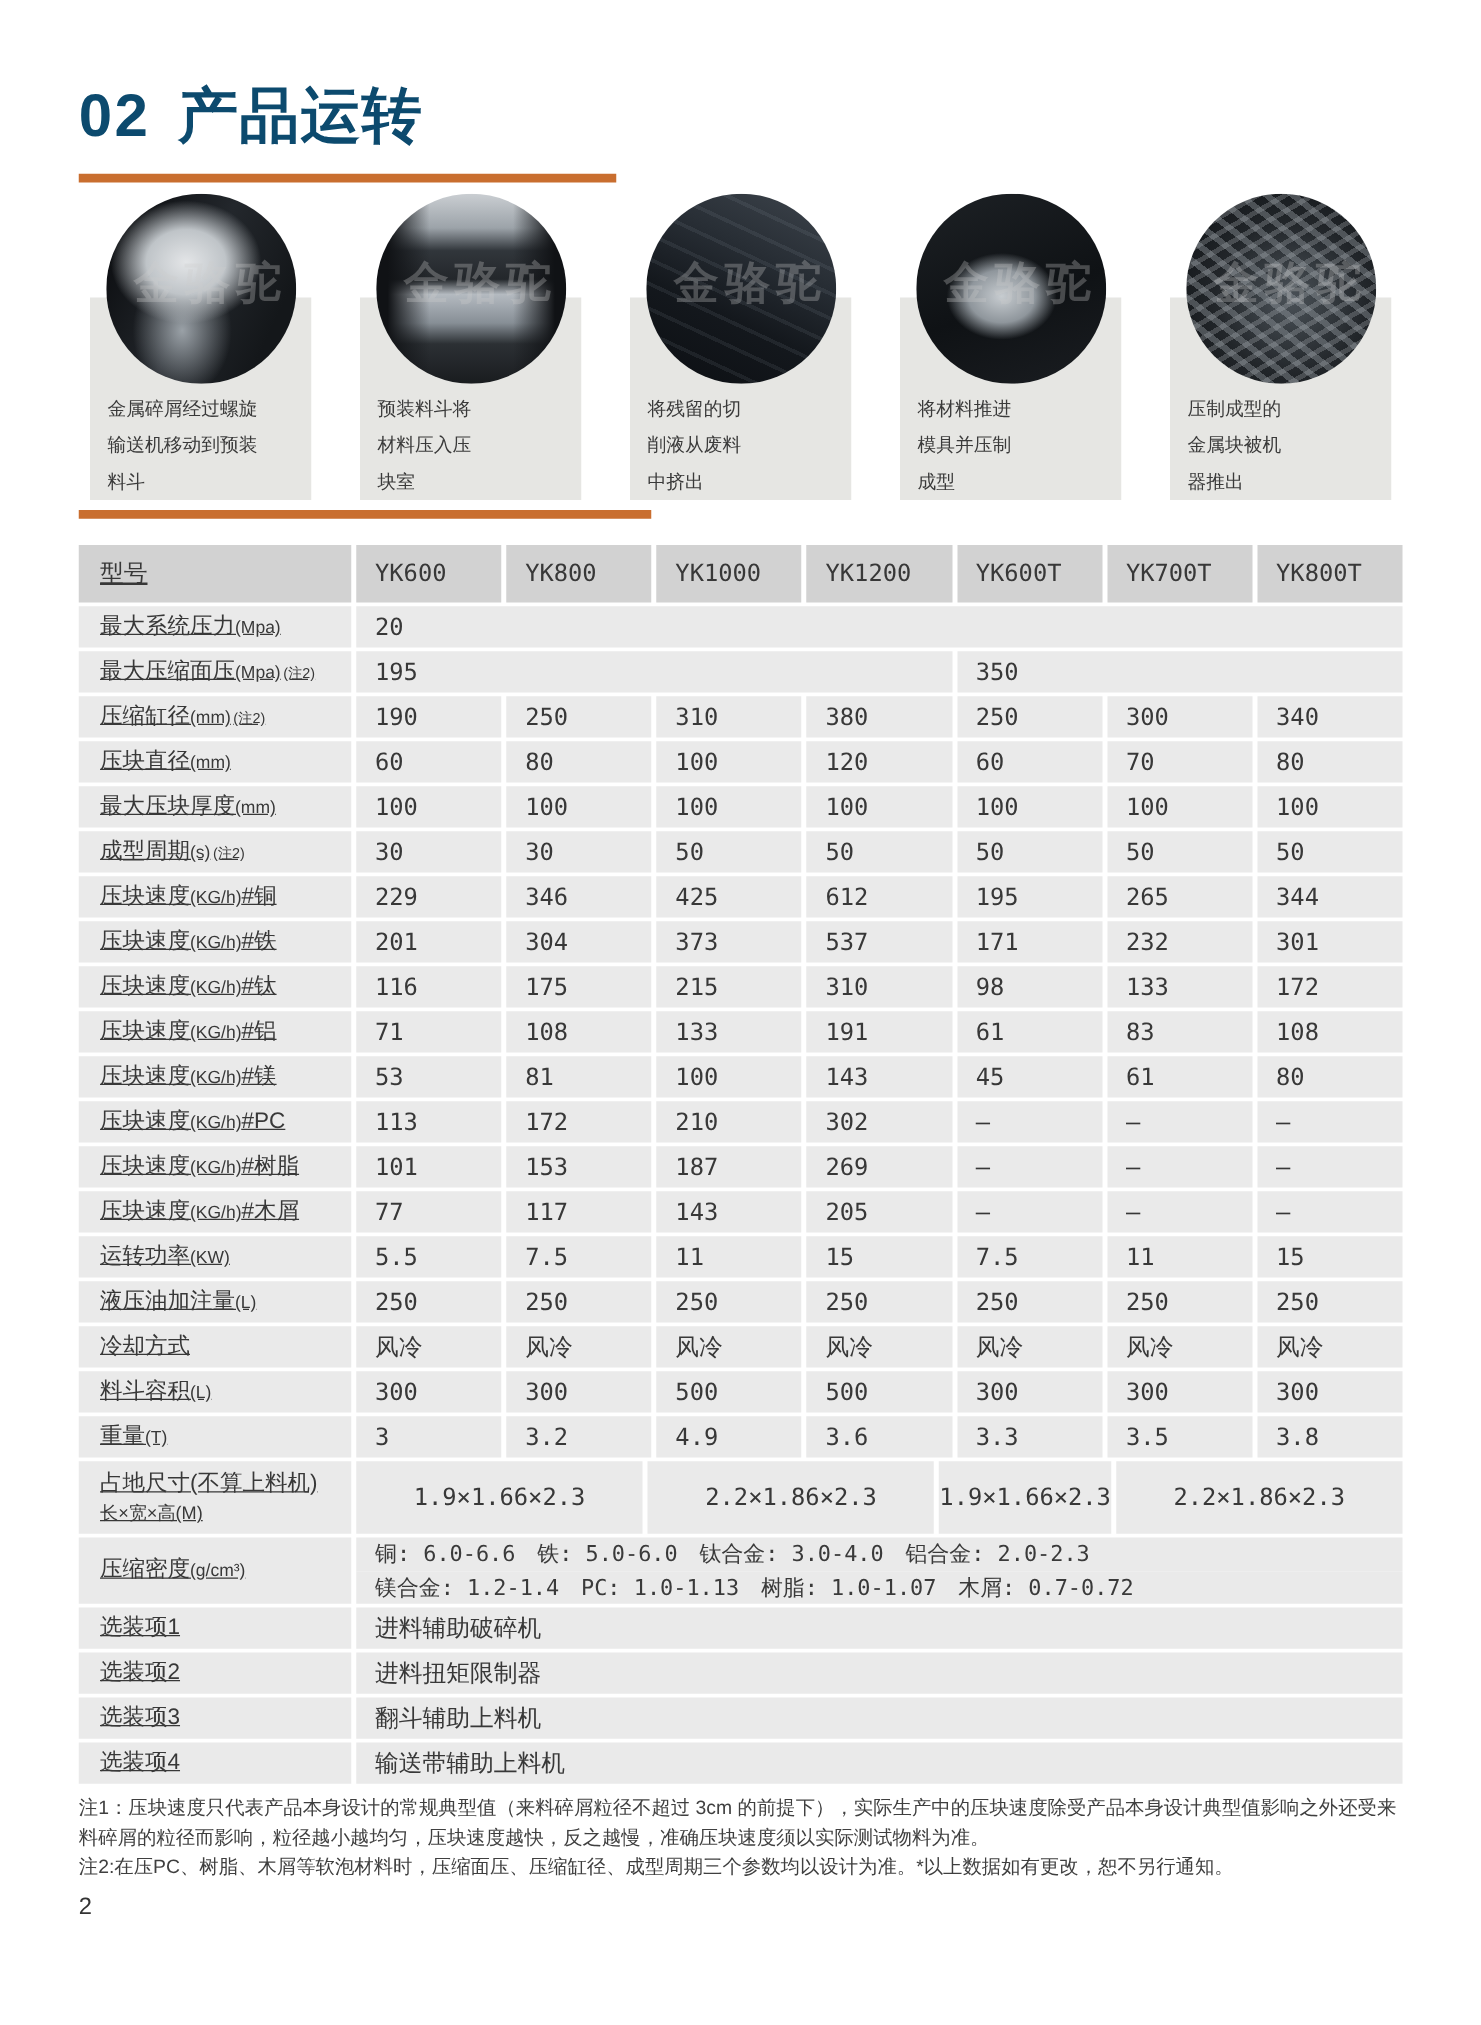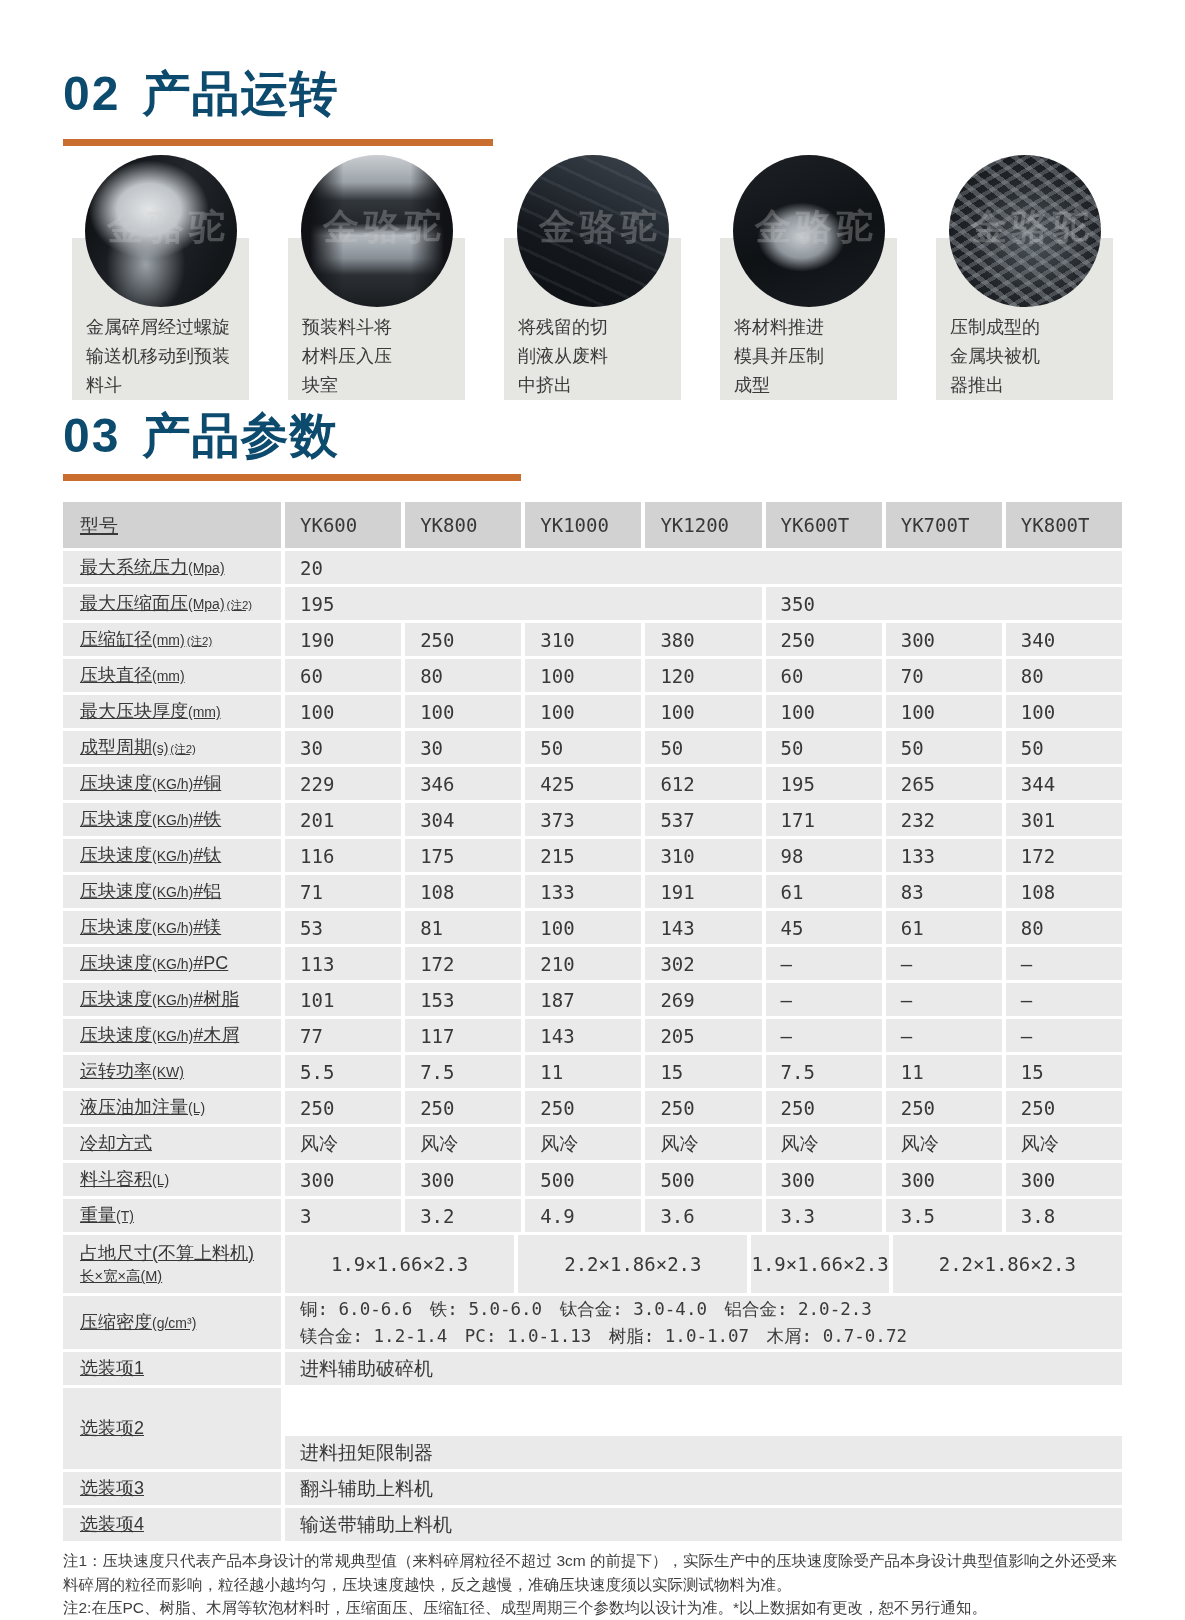--- a/index.html
+++ b/index.html
@@ -21,21 +21,21 @@
   .t03{margin-top:6px;}
   
   .cards{display:flex;gap:21px;margin-top:9px;height:245px;}
   .card{position:relative;flex:1;}
   .panel{
     position:absolute;left:9px;right:9px;top:83px;bottom:0;
     background:#e6e6e3;
   }
   .caption{
     position:absolute;left:23px;right:12px;top:158px;
-    font-size:18px;line-height:29px;color:#3a3a3a;
+    font-size:15px;line-height:29px;color:#3a3a3a;
   }
   .circle{
     position:relative;width:152px;height:152px;border-radius:50%;
     margin:0 auto;z-index:2;overflow:hidden;
   }
   .wm{
     position:absolute;left:16px;right:0;top:50%;transform:translateY(-58%);
     text-align:center;font-size:36px;letter-spacing:5px;
     color:rgba(205,205,205,0.30);font-weight:700;
   }
@@ -150,23 +150,20 @@
             <div class="wm">金骆驼</div>
           </div>
           <div class="caption">
             <div class="capline">压制成型的</div>
             <div class="capline">金属块被机</div>
             <div class="capline">器推出</div>
           </div>
         </div>
       </div>
 
-    <div class="sec-title t03">
-      <span class="num">03</span><span>产品参数</span>
-    </div>
     <div class="rule rule-03"></div>
 
     <div class="ptable">
         <div class="trow head">
           <div class="cell labelcell">
             <div class="lblline"><span class="lbl" style="font-size: 19px;">型号</span></div>
           </div>
           <div class="cell">
             <span class="valtxt">YK600</span>
           </div>
@@ -682,21 +679,21 @@
             <div class="lblline"><span class="lbl">选装项1</span></div>
           </div>
           <div class="cell" style="grid-column: span 7;">
             <span class="valtxt">进料辅助破碎机</span>
           </div>
         </div>
         <div class="trow">
           <div class="cell labelcell">
             <div class="lblline"><span class="lbl">选装项2</span></div>
           </div>
-          <div class="cell" style="grid-column: span 7; margin-top: 48px;">
+          <div class="cell" style="grid-column: span 7;">
             <span class="valtxt">进料扭矩限制器</span>
           </div>
         </div>
         <div class="trow">
           <div class="cell labelcell">
             <div class="lblline"><span class="lbl">选装项3</span></div>
           </div>
           <div class="cell" style="grid-column: span 7;">
             <span class="valtxt">翻斗辅助上料机</span>
           </div>

